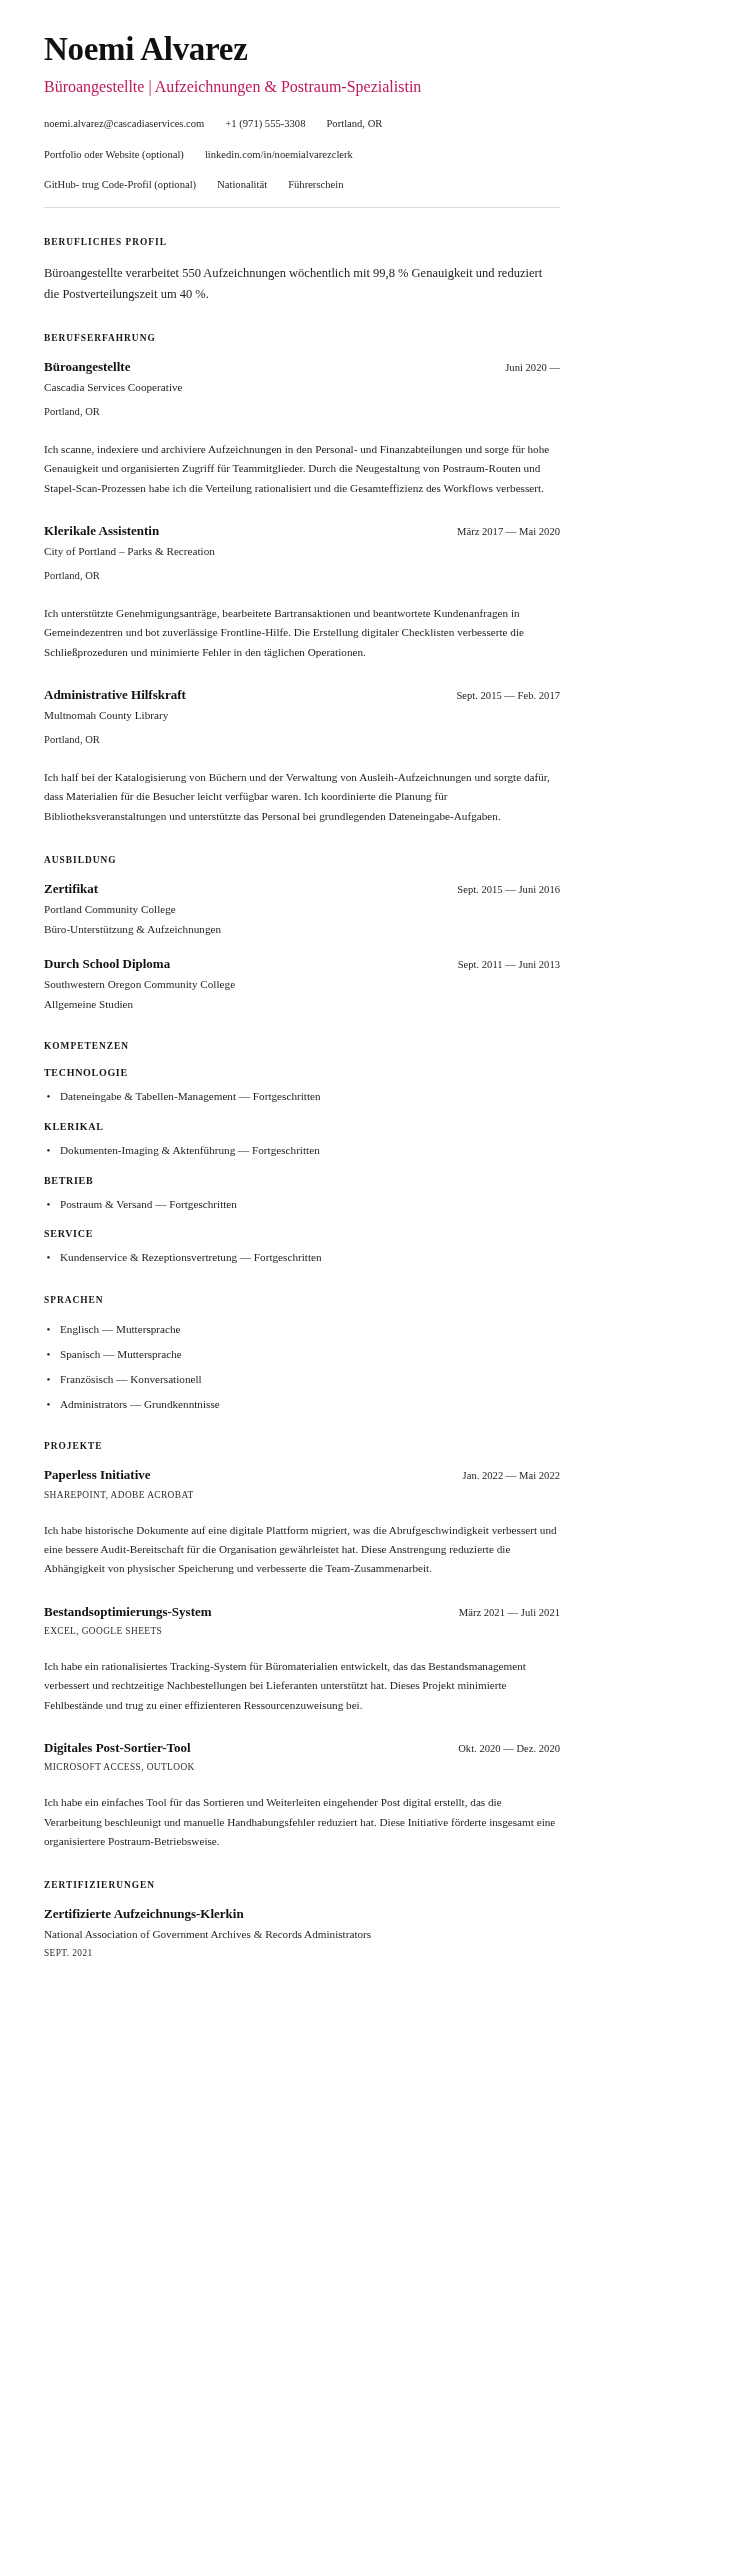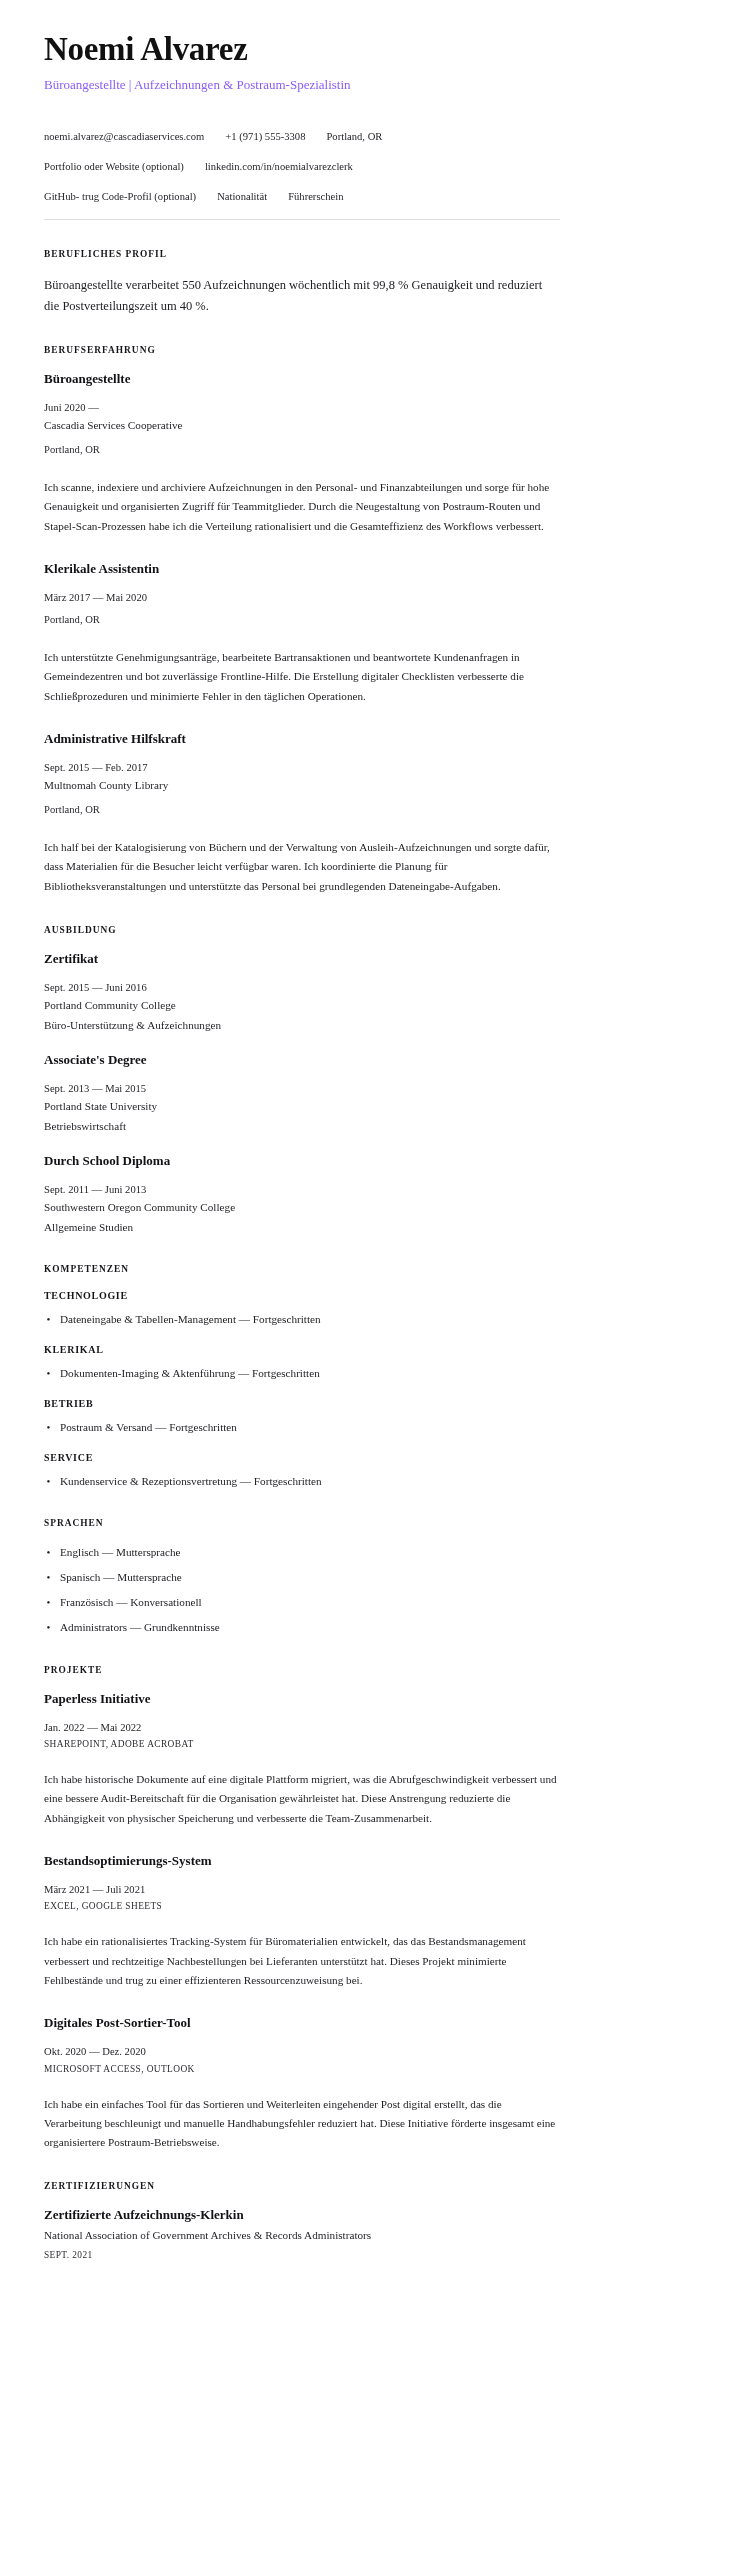--- a/index.html
+++ b/index.html
@@ -25,25 +25,25 @@
   
   .name {
     font-size: 33px;
     font-weight: 700;
     letter-spacing: -0.3px;
     line-height: 1.05;
     margin: 0 0 10px 0;
     color: #111111;
   }
   .headline {
-    font-size: 13px;
+    font-size: 16px;
     font-weight: 400;
     line-height: 1.3;
-    margin: 0 0 35px 0;
-    color: #8b5cf6;
+    margin: 0 0 19px 0;
+    color: #be185d;
   }
   .contact-row {
     font-size: 10.6px;
     line-height: 1.5;
     margin-bottom: 14.4px;
     color: #25252b;
     display: flex;
     flex-wrap: wrap;
     align-items: baseline;
   }
@@ -76,21 +76,20 @@
   }
 
   
   .entry { margin-bottom: 25px; }
   .entry:last-child { margin-bottom: 0; }
   .entry-head {
     display: flex;
     justify-content: space-between;
     align-items: baseline;
     gap: 15px;
-    flex-direction: column;
   }
   .entry-title {
     font-size: 13px;
     font-weight: 700;
     line-height: 1.25;
     color: #121216;
     margin: 0;
   }
   .entry-date {
     font-size: 10.6px;
@@ -222,20 +221,21 @@
       <p class="entry-org">Cascadia Services Cooperative</p>
       <p class="entry-meta">Portland, OR</p>
       <p class="entry-body">Ich scanne, indexiere und archiviere Aufzeichnungen in den Personal- und Finanzabteilungen und sorge für hohe Genauigkeit und organisierten Zugriff für Teammitglieder. Durch die Neugestaltung von Postraum-Routen und Stapel-Scan-Prozessen habe ich die Verteilung rationalisiert und die Gesamteffizienz des Workflows verbessert.</p>
     </div>
 
     <div class="entry">
       <div class="entry-head">
         <h3 class="entry-title">Klerikale Assistentin</h3>
         <span class="entry-date">März 2017 — Mai 2020</span>
       </div>
+      <p class="entry-org">City of Portland – Parks &amp; Recreation</p>
       <p class="entry-meta">Portland, OR</p>
       <p class="entry-body">Ich unterstützte Genehmigungsanträge, bearbeitete Bartransaktionen und beantwortete Kundenanfragen in Gemeindezentren und bot zuverlässige Frontline-Hilfe. Die Erstellung digitaler Checklisten verbesserte die Schließprozeduren und minimierte Fehler in den täglichen Operationen.</p>
     </div>
 
     <div class="entry">
       <div class="entry-head">
         <h3 class="entry-title">Administrative Hilfskraft</h3>
         <span class="entry-date">Sept. 2015 — Feb. 2017</span>
       </div>
       <p class="entry-org">Multnomah County Library</p>
@@ -249,28 +249,20 @@
 
     <div class="entry" style="margin-bottom:19px;">
       <div class="entry-head">
         <h3 class="entry-title">Zertifikat</h3>
         <span class="entry-date">Sept. 2015 — Juni 2016</span>
       </div>
       <p class="entry-org">Portland Community College</p>
       <p class="entry-sub">Büro-Unterstützung &amp; Aufzeichnungen</p>
     </div>
 
-    <div class="entry" style="margin-bottom:19px;">
-      <div class="entry-head">
-        <h3 class="entry-title">Associate's Degree</h3>
-        <span class="entry-date">Sept. 2013 — Mai 2015</span>
-      </div>
-      <p class="entry-org">Portland State University</p>
-      <p class="entry-sub">Betriebswirtschaft</p>
-    </div>
 
     <div class="entry">
       <div class="entry-head">
         <h3 class="entry-title">Durch School Diploma</h3>
         <span class="entry-date">Sept. 2011 — Juni 2013</span>
       </div>
       <p class="entry-org">Southwestern Oregon Community College</p>
       <p class="entry-sub">Allgemeine Studien</p>
     </div>
   </section>

